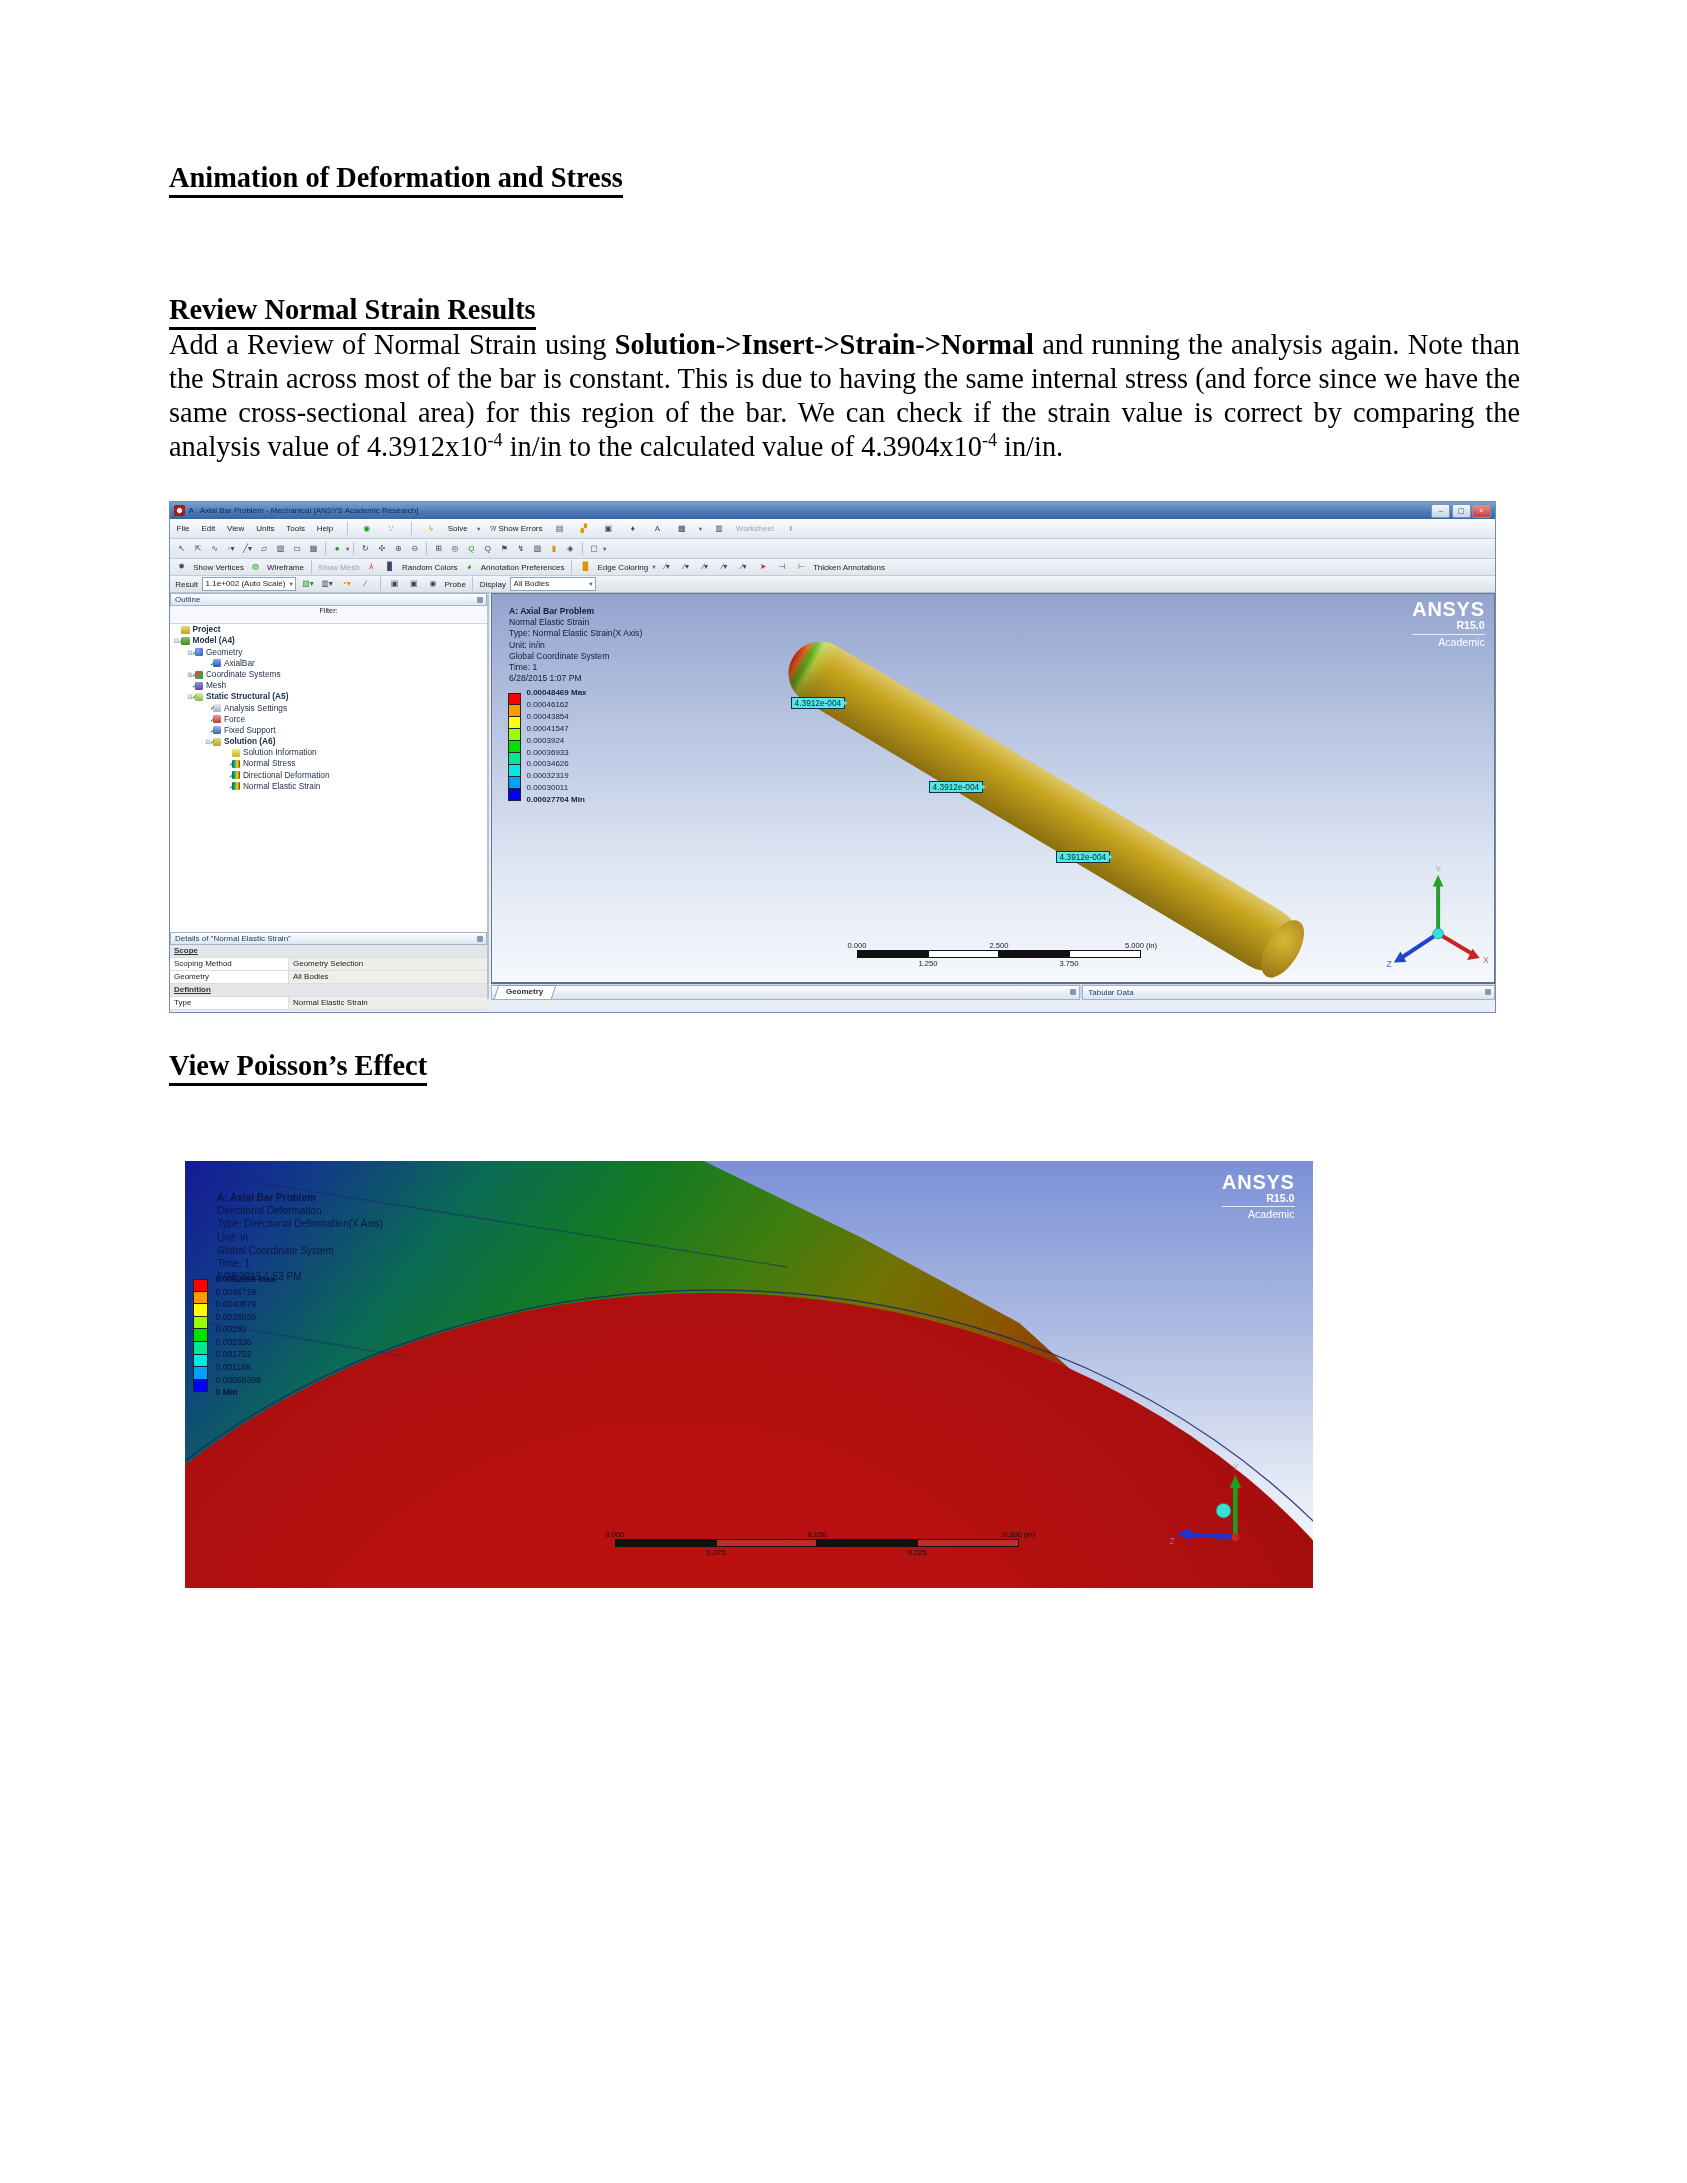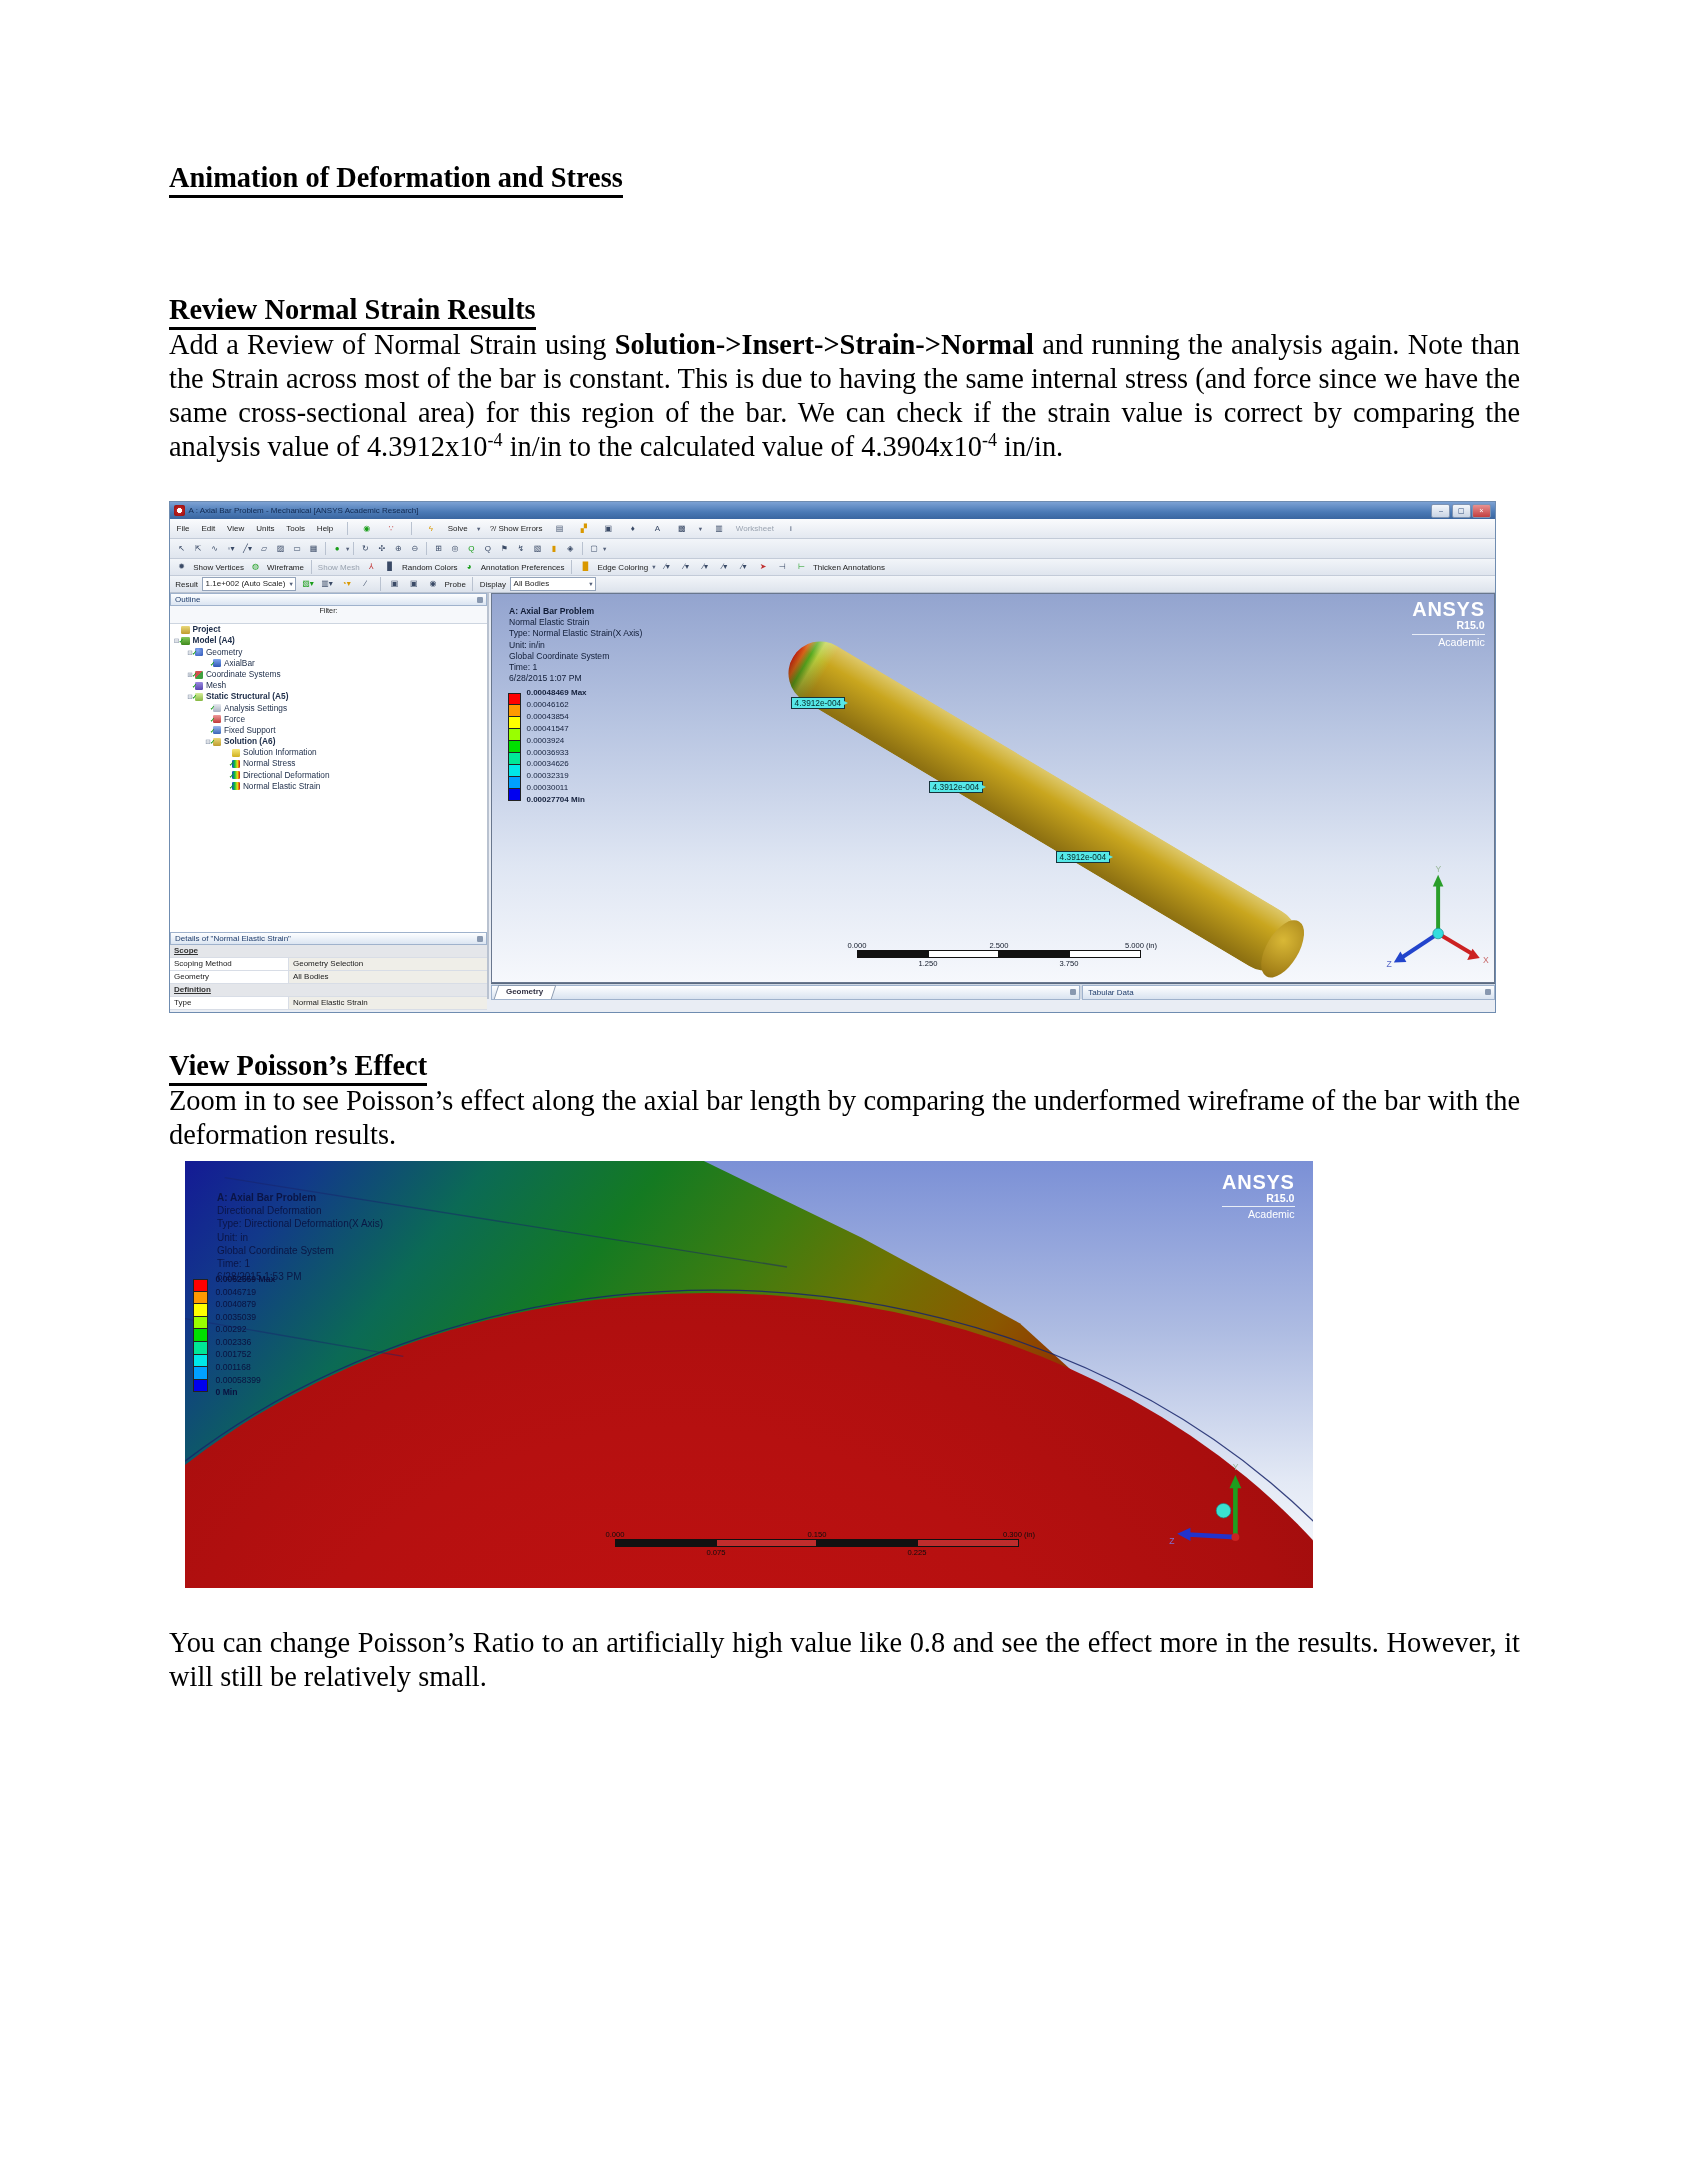--- a/index.html
+++ b/index.html
@@ -440,21 +440,20 @@
         <div class="vtab"><span>Report Preview</span></div>
       </div>
       <div class="dockbar" style="left:321px;top:392px;width:589px;top:392px;"><span>Graph</span><span class="pin"></span></div>
       <div class="dockbar" style="left:912px;top:392px;width:413px;"><span>Tabular Data</span><span class="pin"></span></div>
     </div>
   </div>
 
   <div class="abs" style="left:169px;top:1049px;">
     <span class="doc-h">View Poisson’s Effect</span>
   </div>
-  <p class="doc-p abs" style="left:169px;top:1084px;"><span>Zoom in to see Poisson’s effect along the axial bar length by comparing the underformed wireframe of the bar with the deformation results.</span></p>
 
   <div class="abs shot2">
     <div class="s2-side"></div>
     <div class="s2-dome"></div>
     <svg class="abs" style="left:0;top:0;" width="1128" height="427" viewBox="0 0 1705 645">
       <ellipse cx="800" cy="1190" rx="1190" ry="995" fill="none" stroke="#18246a" stroke-width="2" opacity="0.85"></ellipse>
       <line x1="910" y1="160" x2="60" y2="25" stroke="#18246a" stroke-width="2" opacity="0.5"></line>
       <line x1="330" y1="295" x2="0" y2="238" stroke="#18246a" stroke-width="2" opacity="0.45"></line>
     </svg>
 
@@ -518,16 +517,15 @@
     </svg>
 
     <div class="logo" style="right:18.5px;top:10.6px;">
       <div class="l1">ANSYS</div>
       <div class="l2">R15.0</div>
       <div class="lrule"></div>
       <div class="l3">Academic</div>
     </div>
   </div>
 
-  <p class="doc-p abs" style="left:169px;top:1626px;"><span>You can change Poisson’s Ratio to an artificially high value like 0.8 and see the effect more in the results.  However, it will still be relatively small.</span></p>
 
 </div>
 
 
 </body></html>

